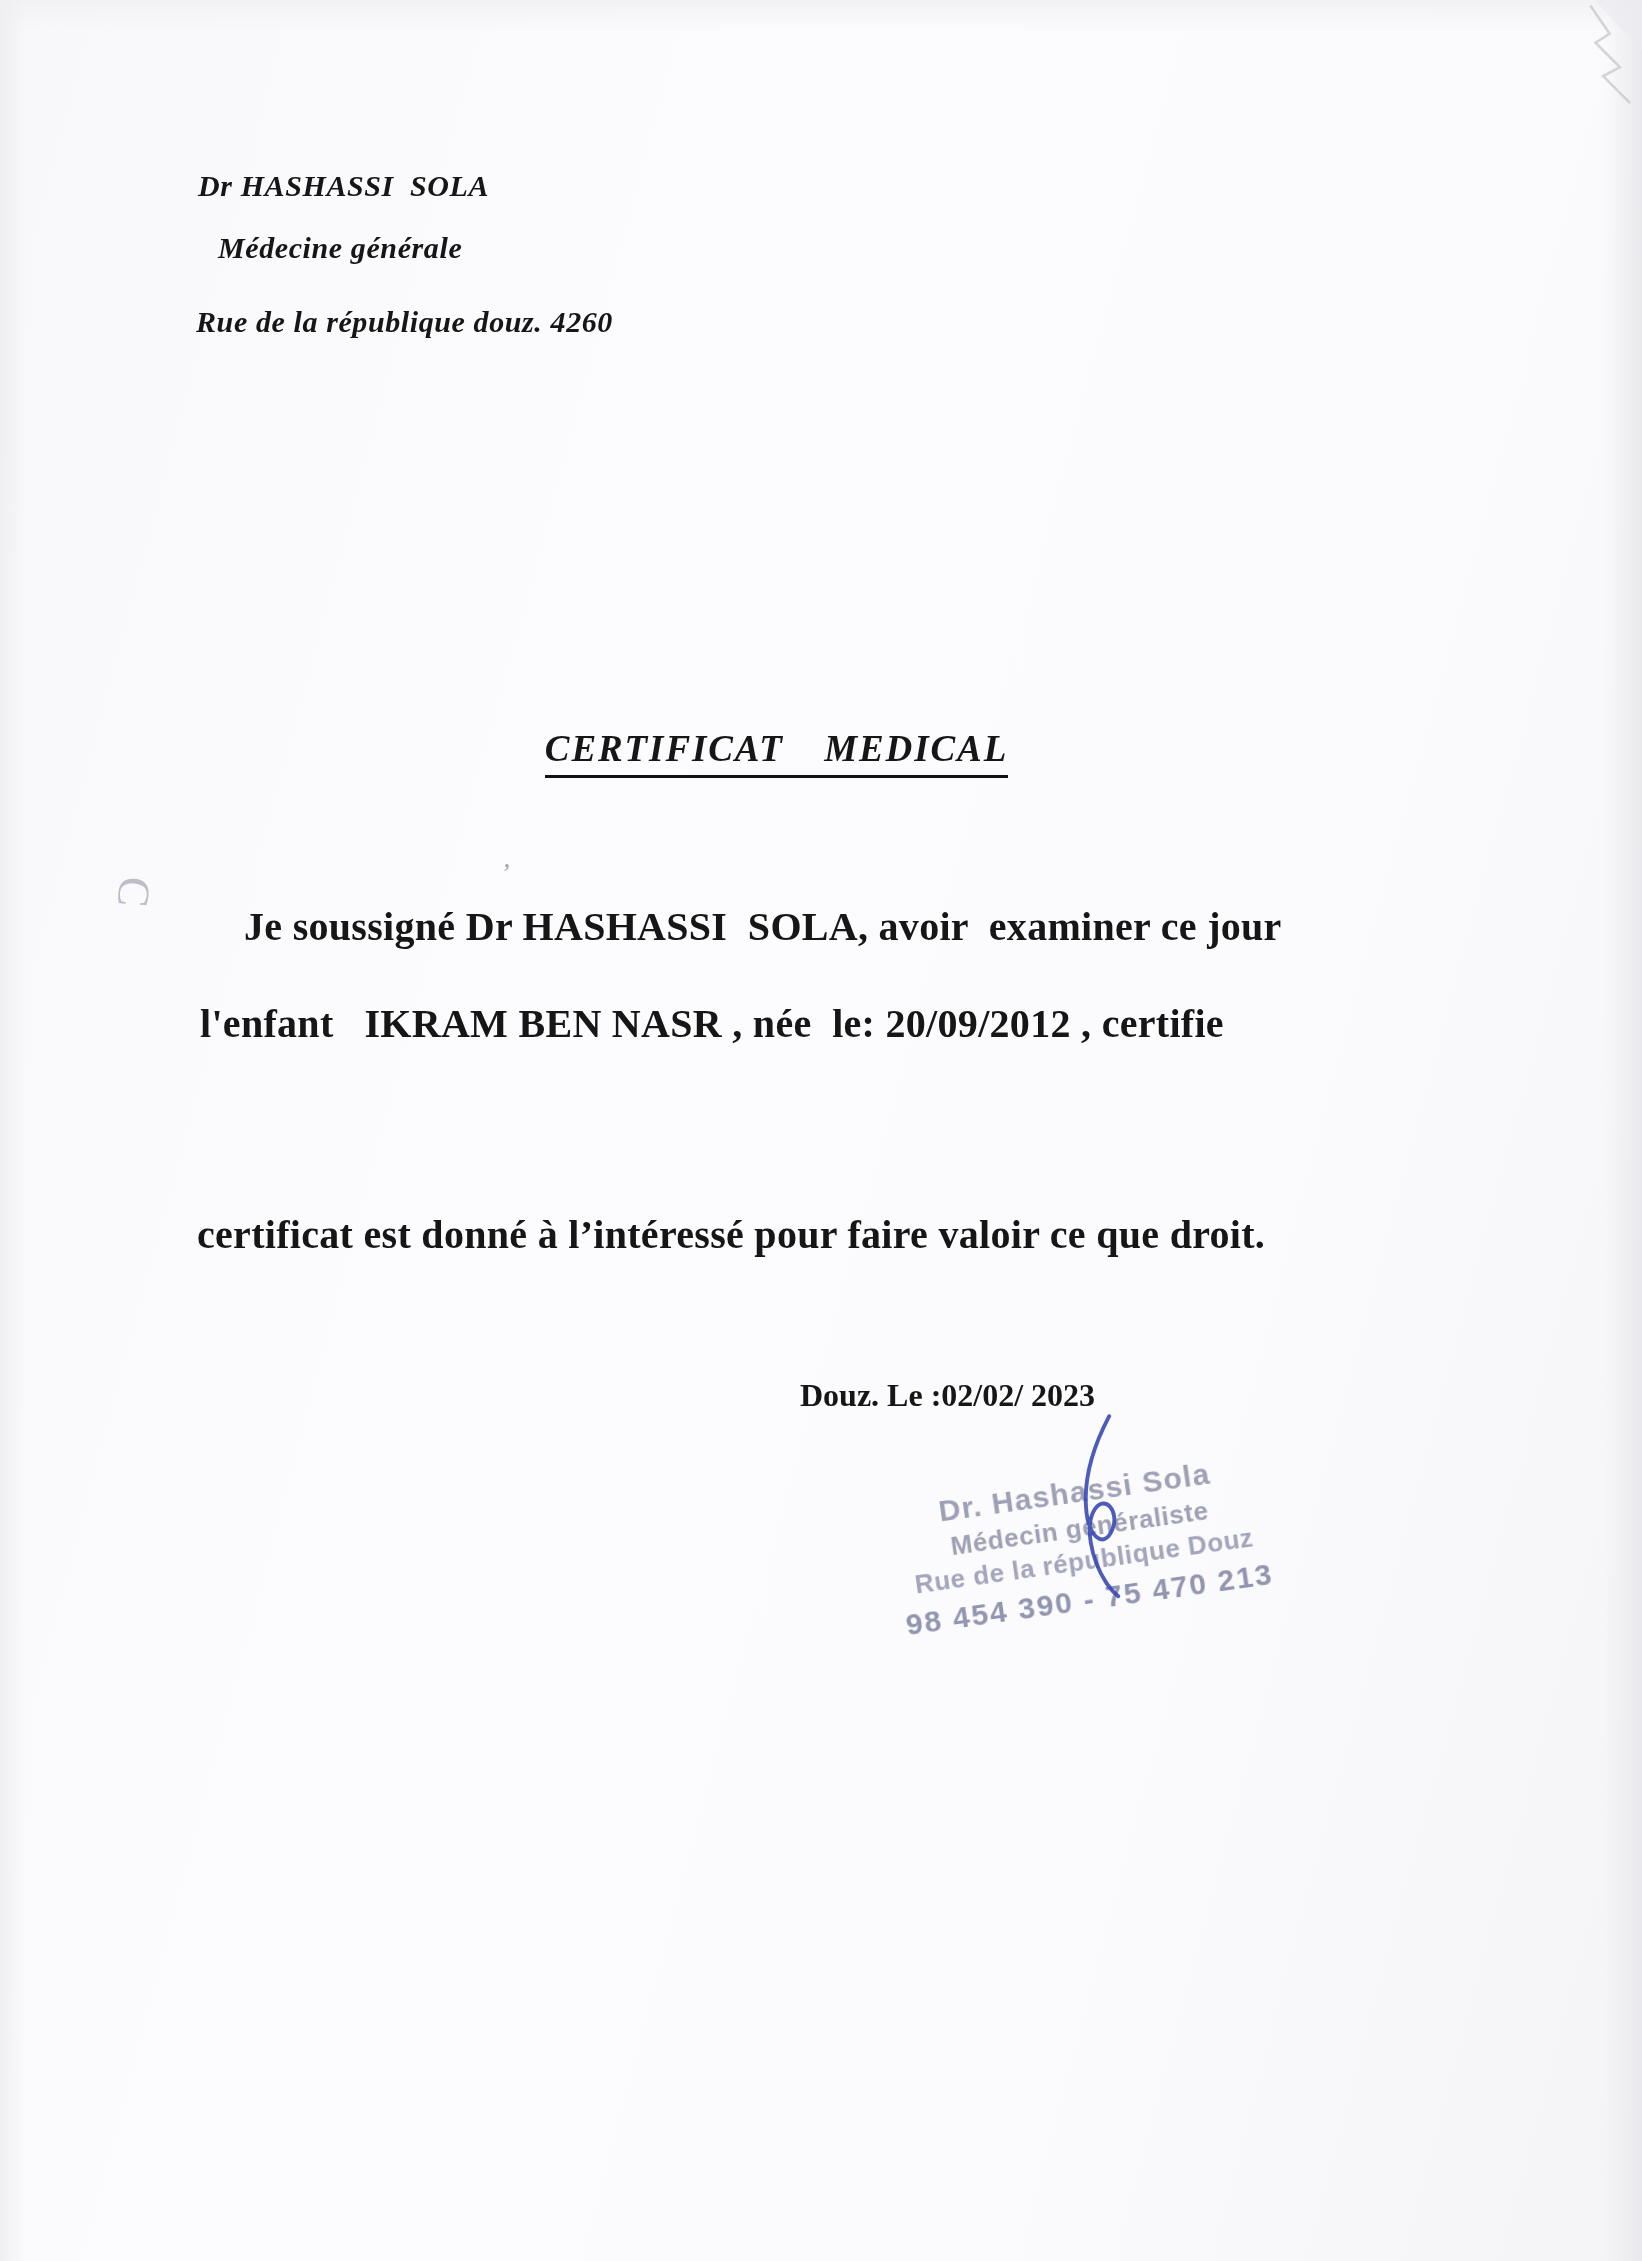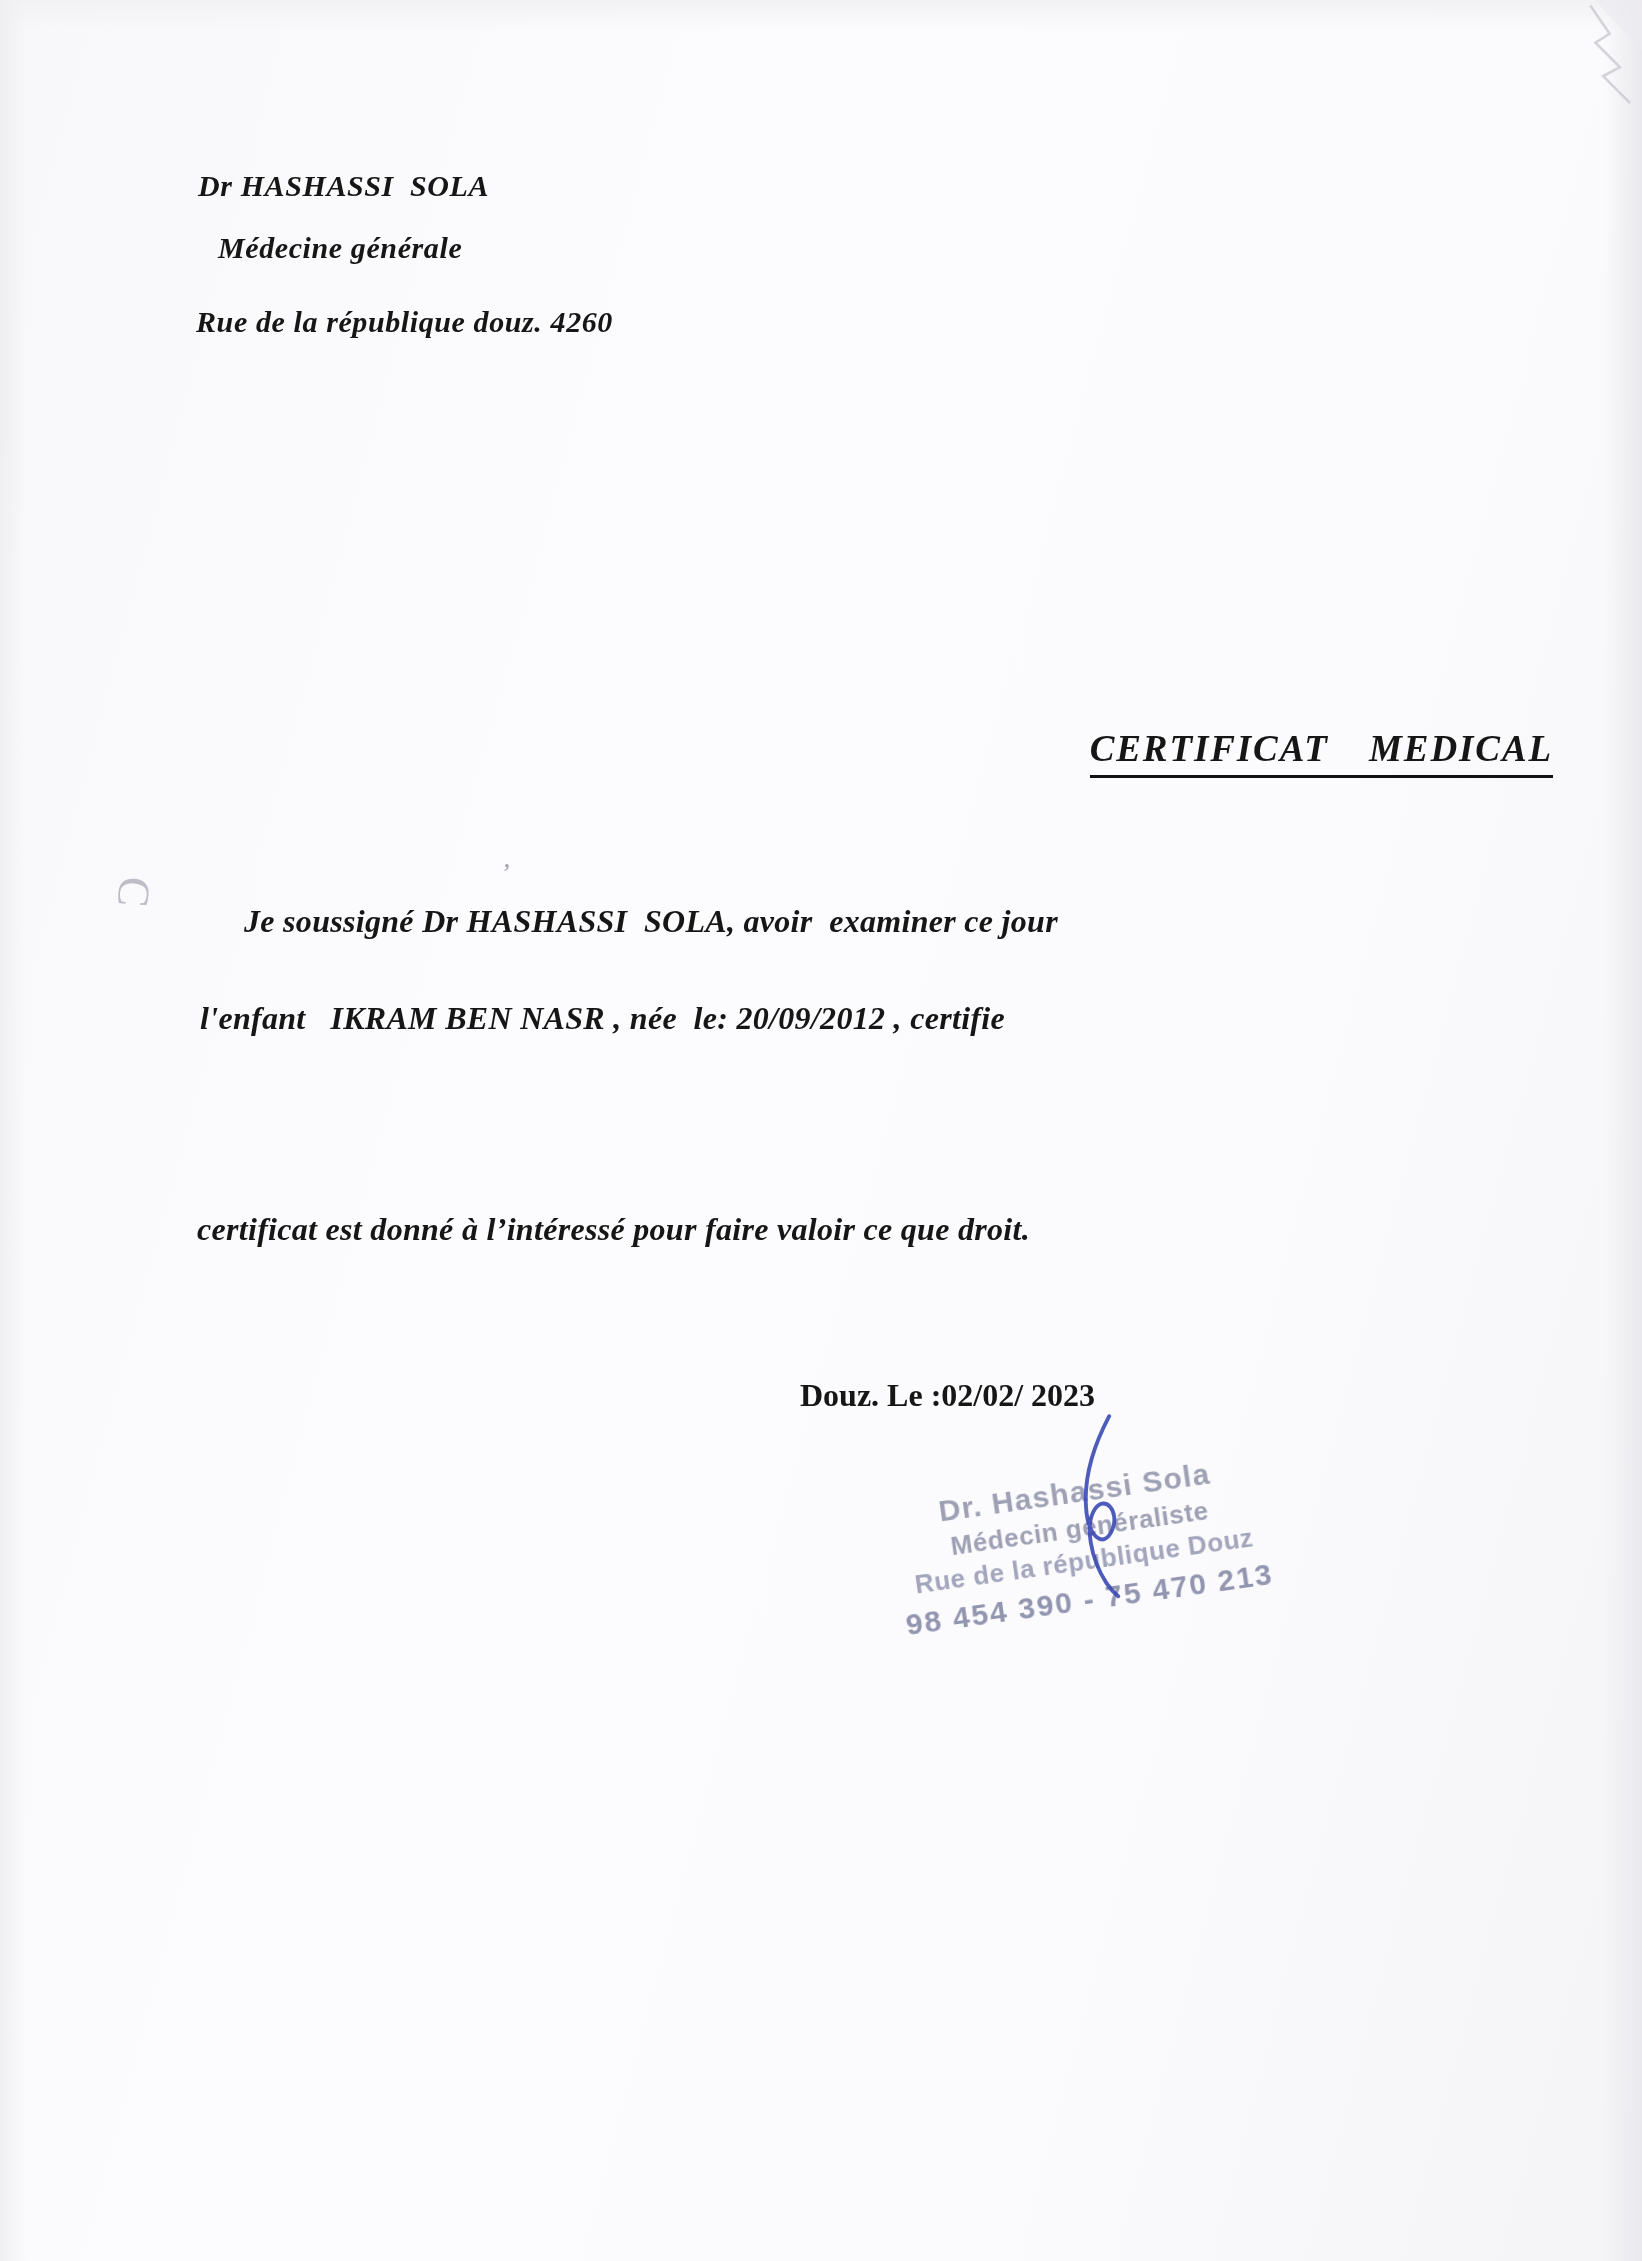--- a/index.html
+++ b/index.html
@@ -11,27 +11,27 @@
       linear-gradient(to right, #efeef1 0px, rgba(239,238,241,0) 26px),
       linear-gradient(to bottom, #f2f1f4 0px, rgba(242,241,244,0) 32px),
       linear-gradient(105deg, #f8f7f9 0%, #fcfbfd 35%, #fbfafc 70%, #f4f3f6 100%);
     overflow:hidden;
     font-family:"Liberation Serif", serif;
     color:#161616;
   }
   .line{position:absolute;white-space:pre-wrap;}
   .hdr{font-weight:bold;font-style:italic;font-size:30px;letter-spacing:0.6px;}
   .contact{position:absolute;left:0;right:77px;text-align:center;font-weight:bold;font-style:italic;font-size:32px;line-height:1.75;white-space:pre-wrap;}
-  .title-wrap{position:absolute;left:0;right:90px;text-align:right;}
+  .title-wrap{position:absolute;left:0;right:90px;text-align:center;}
   .title{
     display:inline-block;font-weight:bold;font-style:italic;font-size:37px;
     letter-spacing:1.9px;word-spacing:9px;
     padding-bottom:5.2px;border-bottom:3.2px solid #111;white-space:pre-wrap;
   }
-  .body-line{font-weight:bold;font-size:32px;letter-spacing:0.3px;font-style:italic;}
+  .body-line{font-weight:bold;font-size:40px;letter-spacing:0.3px;}
   .date-line{font-weight:bold;font-size:32px;margin-top:32px;}
   .stamp{
     position:absolute;left:863px;top:1475px;width:438px;
     transform:rotate(-8deg);
     text-align:center;
     font-family:"Liberation Sans", sans-serif;
     color:rgba(132,136,160,0.78);
     filter:blur(0.4px);
   }
   .stamp .s1{font-size:30px;font-weight:bold;letter-spacing:1.3px;}

